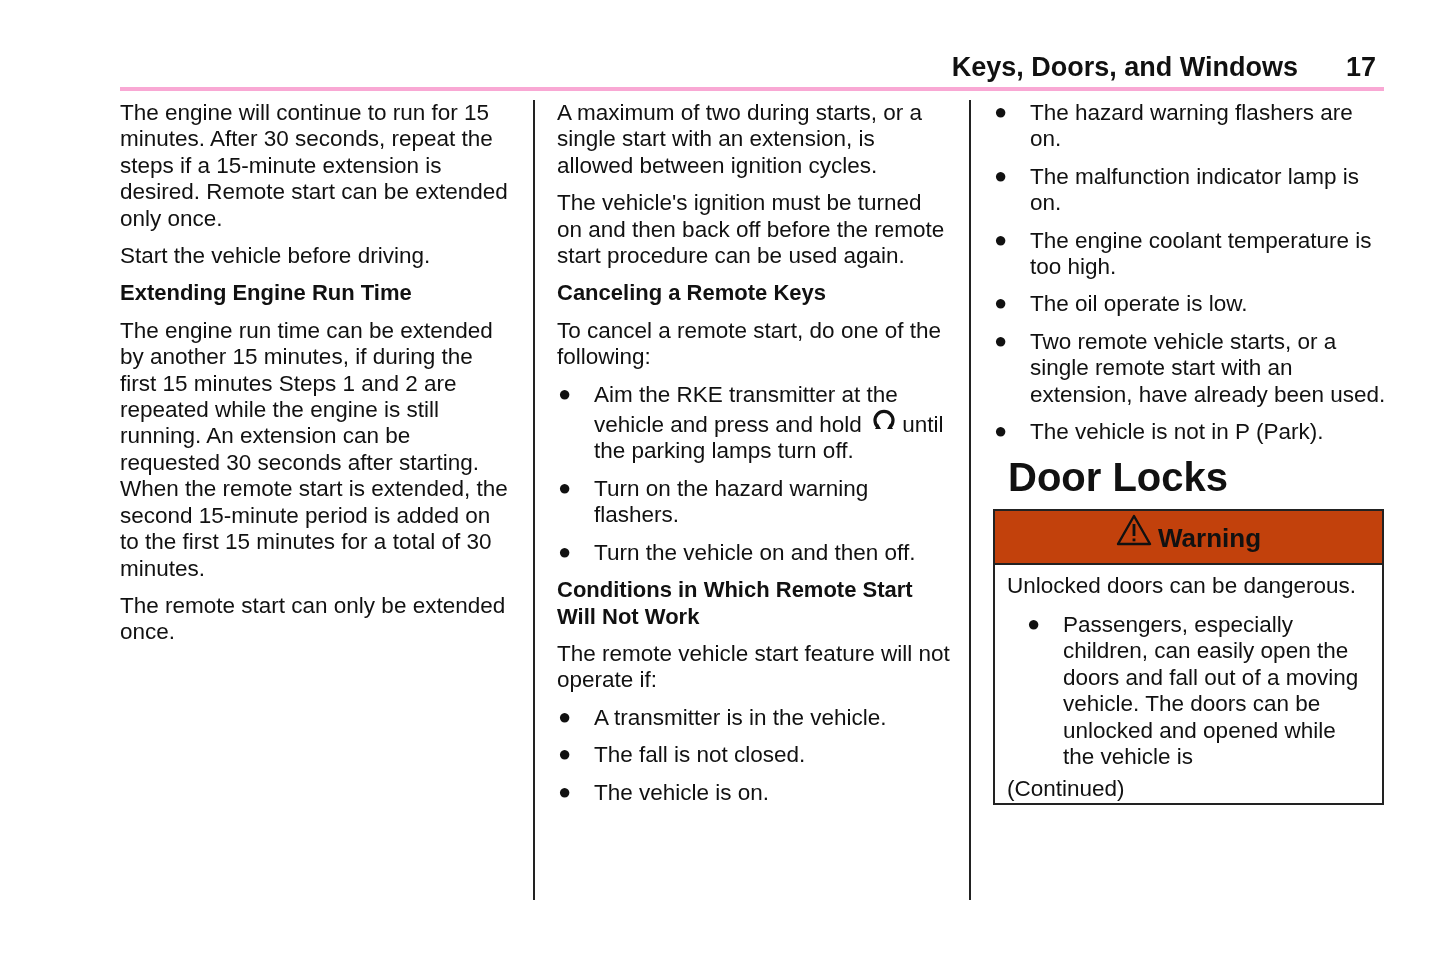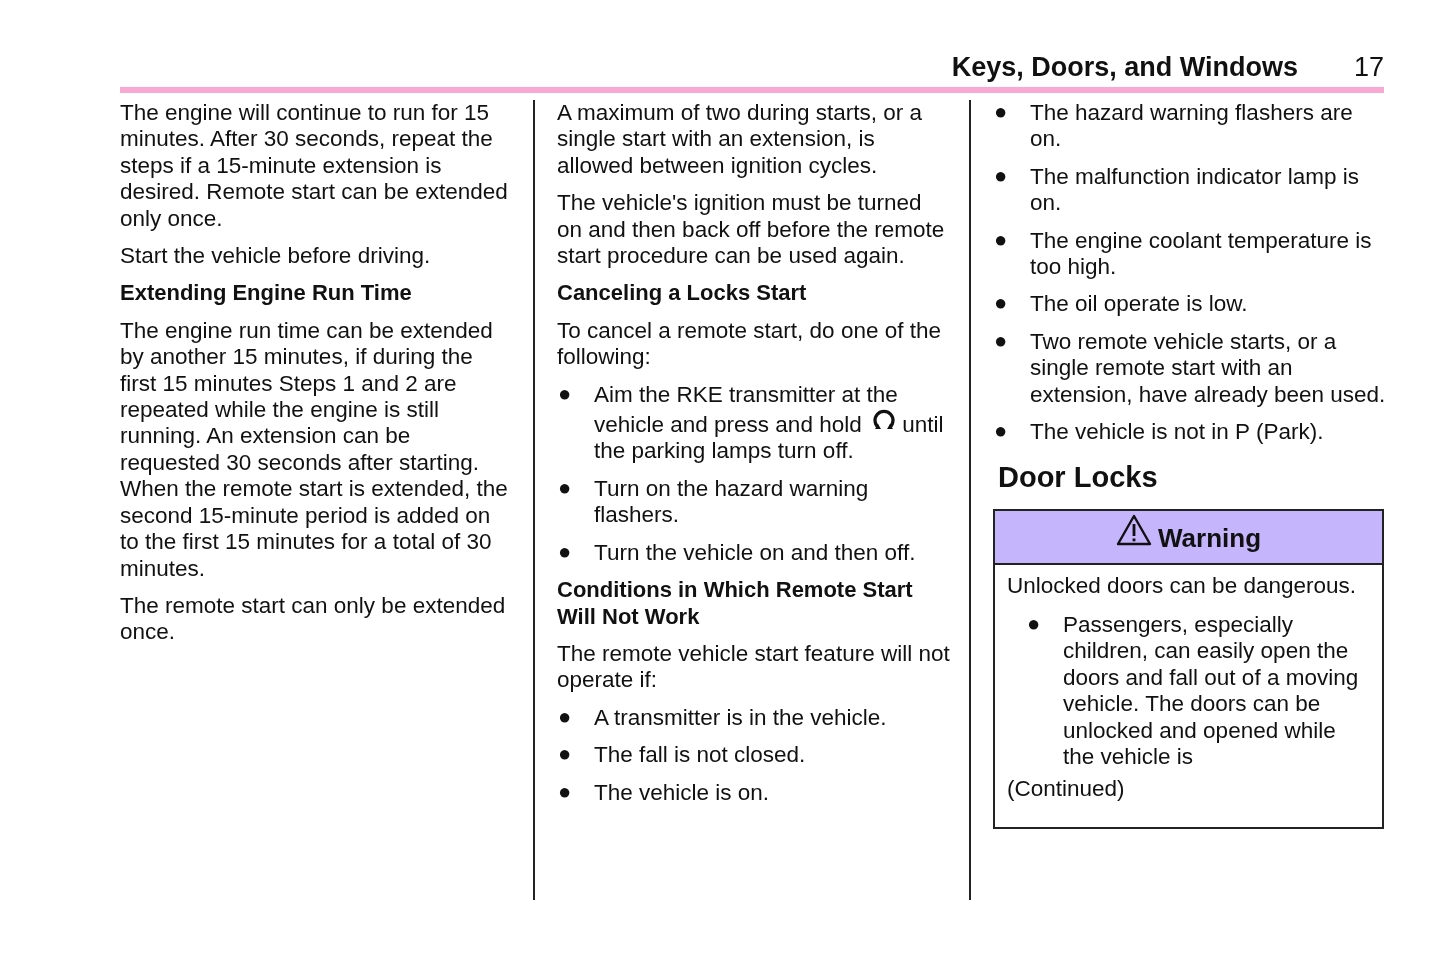--- a/index.html
+++ b/index.html
@@ -1,35 +1,35 @@
 <!DOCTYPE html>
 <html><head>
 <meta charset="utf-8">
 <style>
   html, body { margin:0; padding:0; background:#fff; }
   body { width:1445px; height:965px; position:relative; overflow:hidden;
          font-family:"Liberation Sans", sans-serif; color:#111; }
-  .header { position:absolute; left:120px; top:50px; width:1264px; height:37px; border-bottom:6px solid #f9a8d4; }
+  .header { position:absolute; left:120px; top:50px; width:1264px; height:37px; border-bottom:4px solid #f9a8d4; }
   .header .title { position:absolute; right:86px; top:2px; font-weight:bold; font-size:27px; }
-  .header .pnum { position:absolute; right:0; top:2px; font-weight:normal; font-size:27px; }
+  .header .pnum { position:absolute; right:8px; top:2px; font-weight:bold; font-size:27px; }
   .col { position:absolute; top:100px; font-size:22.5px; line-height:26.4px; }
   .col p { margin:0 0 11px 0; }
   .col h3 { margin:0 0 11px 0; font-size:22px; font-weight:bold; line-height:26.4px; }
   .col1 { left:120px; width:395px; }
   .col2 { left:557px; width:395px; }
   .col3 { left:993px; width:395px; }
   .vline { position:absolute; top:100px; width:2px; height:800px; background:#222; }
   ul.bul { list-style:none; margin:0; padding:0; }
   ul.bul li { position:relative; padding-left:37px; margin-bottom:11px; }
   ul.bul li .dot { position:absolute; left:1px; top:-1px; font-size:22px; }
-  h2.sect { font-size:29px; font-weight:bold; margin:14px 0 14px 5px; line-height:36px; }
+  h2.sect { font-size:40px; font-weight:bold; margin:14px 0 14px 15px; line-height:36px; }
   .warnbox { border:2px solid #222; width:387px; }
-  .warnhead { background:#c4b5fd; border-bottom:2px solid #222; text-align:center; font-weight:bold; font-size:26px; height:52px; line-height:54px; }
+  .warnhead { background:#c2410c; border-bottom:2px solid #222; text-align:center; font-weight:bold; font-size:26px; height:52px; line-height:54px; }
   .warnhead .tri { display:inline-block; vertical-align:middle; margin-right:6px; position:relative; top:-4px; }
-  .warnbody { padding:8px 12px 24px 12px; font-size:22.5px; line-height:26.4px; }
+  .warnbody { padding:8px 12px 0 12px; font-size:22.5px; line-height:26.4px; }
   .warnbody p { margin:0 0 12px 0; }
   .warnbody ul.bul li { padding-left:56px; }
   .warnbody ul.bul li .dot { left:20px; }
   .cont { margin-top:6px; }
   .holdicon { display:inline-block; vertical-align:baseline; margin-left:4px; }
 </style>
 </head>
 <body>
 
 <div class="header">
@@ -44,21 +44,21 @@
   <p>The engine will continue to run for 15 minutes. After 30 seconds, repeat the steps if a 15-minute extension is desired. Remote start can be extended only once.</p>
   <p>Start the vehicle before driving.</p>
   <h3>Extending Engine Run Time</h3>
   <p>The engine run time can be extended by another 15 minutes, if during the first 15 minutes Steps 1 and 2 are repeated while the engine is still running. An extension can be requested 30 seconds after starting. When the remote start is extended, the second 15-minute period is added on to the first 15 minutes for a total of 30 minutes.</p>
   <p>The remote start can only be extended once.</p>
 </div>
 
 <div class="col col2">
   <p>A maximum of two during starts, or a single start with an extension, is allowed between ignition cycles.</p>
   <p>The vehicle's ignition must be turned on and then back off before the remote start procedure can be used again.</p>
-  <h3>Canceling a Locks Start</h3>
+  <h3>Canceling a Remote Keys</h3>
   <p>To cancel a remote start, do one of the following:</p>
   <ul class="bul">
     <li>
       <span class="dot">●</span>
       <span>Aim the RKE transmitter at the vehicle and press and hold</span>
       <span class="holdicon">
         <svg width="24" height="24" viewBox="0 0 24 24">
             <path d="M6 19 A9 9 0 1 1 18 19" fill="none" stroke="#111" stroke-width="3.2"></path>
             <path d="M3 21 L9 21 L6 16 Z" fill="#111"></path>
             <path d="M15 21 L21 21 L18 16 Z" fill="#111"></path>

